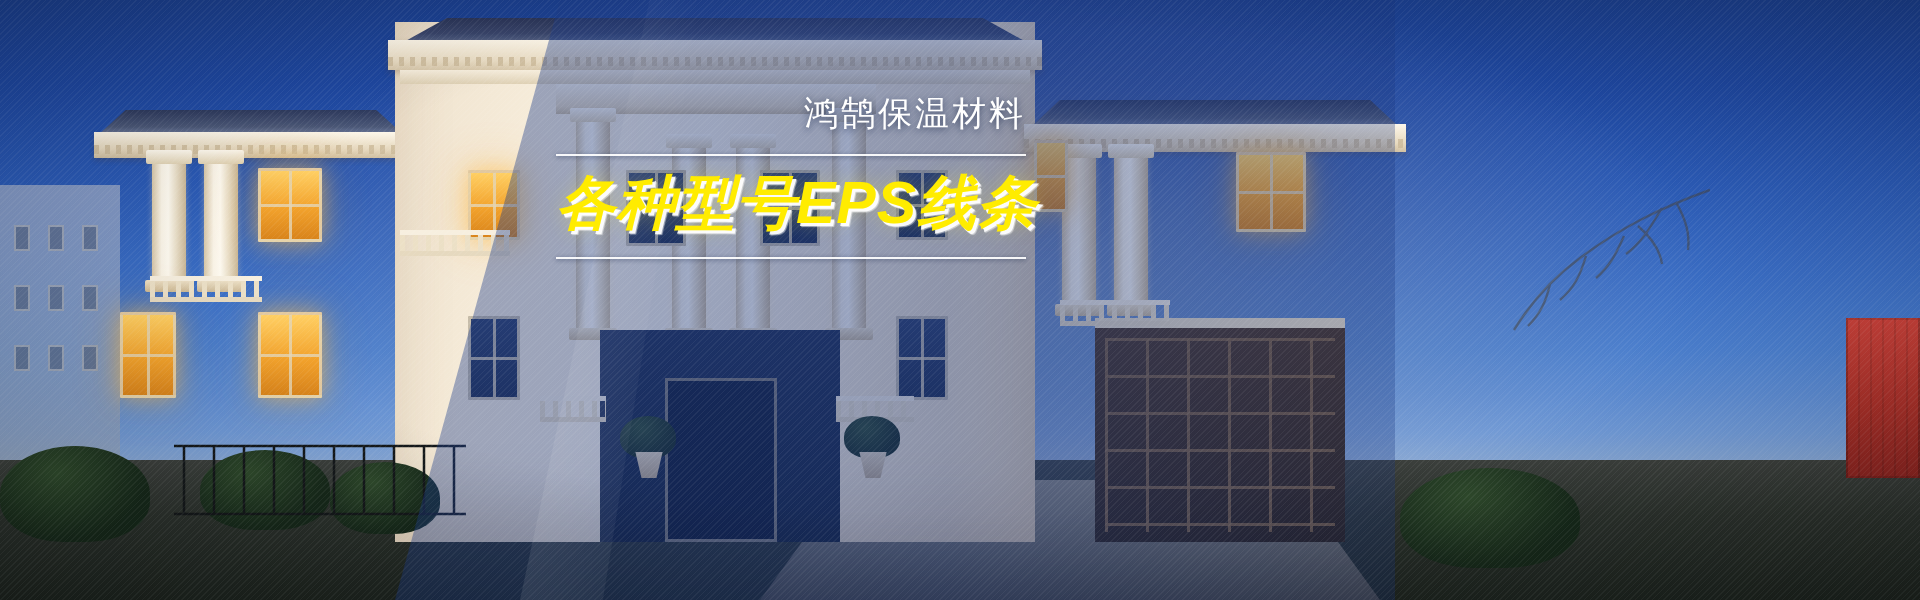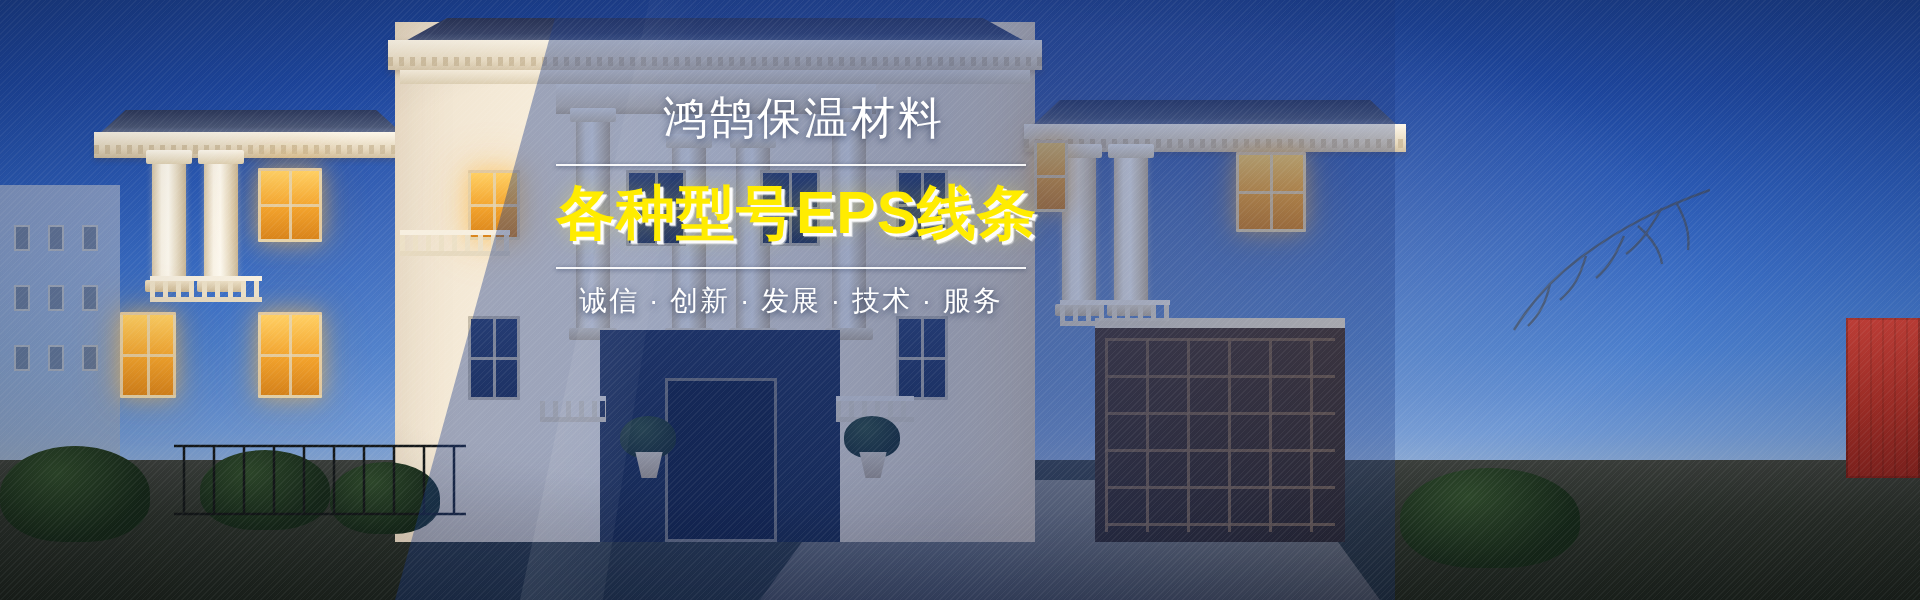--- a/index.html
+++ b/index.html
@@ -239,44 +239,45 @@
     position:absolute; inset:0; pointer-events:none;
     background:radial-gradient(ellipse at 50% 45%, rgba(0,0,0,0) 52%, rgba(0,0,0,.22) 100%);
   }
 
   
   .copy{
     position:absolute; left:556px; top:96px; width:470px;
     text-align:center;
   }
   .brand{
-    font-size:44px; line-height:1;
+    font-size:34px; line-height:1;
     color:#ffffff; letter-spacing:3px;
     font-weight:400;
     text-shadow:0 2px 7px rgba(10,25,60,.65);
-    text-align:center;
+    text-align:right;
     padding-left:26px;
   }
   .rule{
     height:2px; background:rgba(255,255,255,.92);
     margin:24px 0 16px 0;
     box-shadow:0 1px 4px rgba(10,25,60,.5);
   }
   .rule.thin{ height:2px; width:100%; margin:22px 0 18px 0; }
 
   .headline{
     font-size:59px; line-height:1.06;
     font-weight:bold;
     color:#ffec00;
     letter-spacing:1px;
     text-shadow:
       3px 3px 0 rgba(255,255,255,.92),
       4px 4px 1px rgba(255,255,255,.55),
       0 0 18px rgba(255,230,60,.35);
     white-space:nowrap;
+    font-style:italic;
   }
   .headline .l2{ display:block; }
 
   .tagline{
     font-size:28px; line-height:1;
     color:#ffffff; letter-spacing:2px;
     text-shadow:0 2px 7px rgba(10,25,60,.7);
     white-space:nowrap;
   }
 </style>
@@ -452,16 +453,15 @@
   <div class="hatch"></div>
   <div class="vignette"></div>
 
   <div class="copy">
     <div class="brand">鸿鹄保温材料</div>
     <div class="rule"></div>
     <div class="headline">
       <span class="l1">各种型号EPS线条</span>
     </div>
     <div class="rule thin"></div>
-    <div class="tagline">诚信 · 创新 · 发展 · 技术 · 服务</div>
   </div>
 
 </div>
 
 </body></html>

